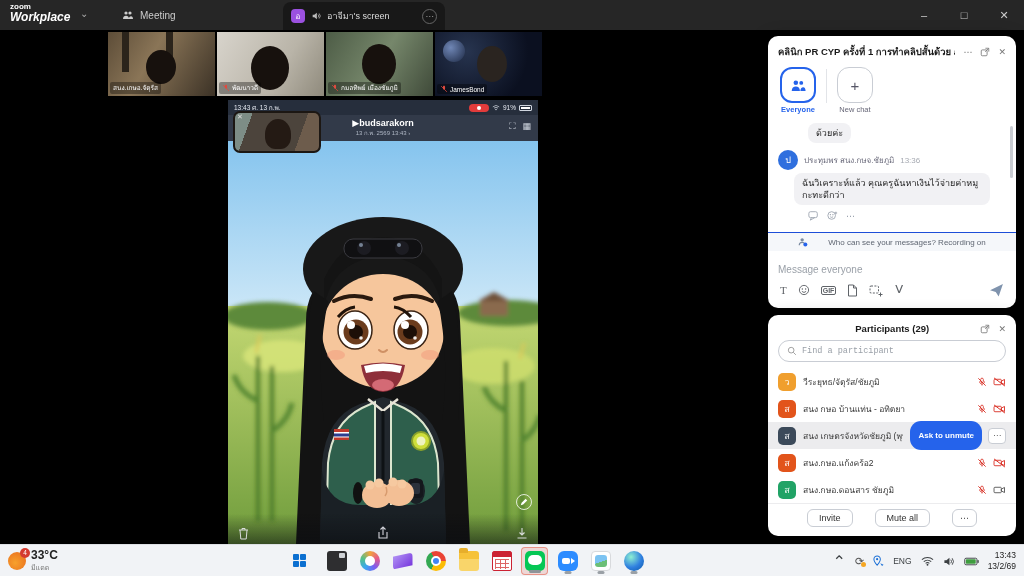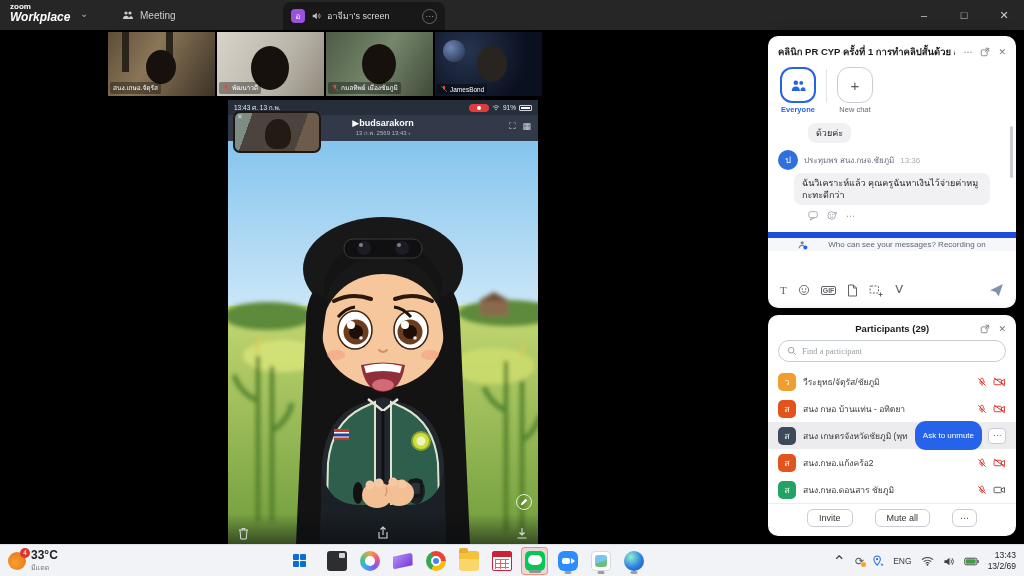--- a/index.html
+++ b/index.html
@@ -73,39 +73,39 @@
   .msgs { position:relative; padding:2px 10px 0 10px; height:112px; }
   .bubble { background:#f1f1f4; border-radius:8px; padding:4px 8px; font-size:9px; color:#222; display:inline-block; line-height:1.35; }
   .m-cont { margin-left:30px; }
   .sender-row { display:flex; align-items:center; gap:6px; margin:7px 0 3px 0; }
   .s-avatar { width:20px; height:20px; border-radius:50%; background:#2f6fde; color:#fff; font-size:9px; display:flex; align-items:center; justify-content:center; }
   .s-name { font-size:8px; color:#667; }
   .s-time { font-size:8px; color:#a6aab2; }
   .m-body { margin-left:16px; max-width:196px; }
   .react { display:flex; gap:8px; margin:5px 0 0 30px; color:#98a0ac; font-size:9px; align-items:center; }
   .scrollbar { position:absolute; right:3px; top:6px; width:3px; height:52px; border-radius:2px; background:#c9ccd2; }
-  .notice { height:19px; background:#f5f7fa; border-top:6px solid #1d4ed8; display:flex; align-items:center; justify-content:center; gap:20px; font-size:8px; color:#5f6672; }
+  .notice { height:19px; background:#f5f7fa; border-top:1px solid #1d4ed8; display:flex; align-items:center; justify-content:center; gap:20px; font-size:8px; color:#5f6672; }
   .inputzone { padding:8px 10px 0; }
   .inputzone input { width:100%; border:none; outline:none; font-size:10px; color:#333; font-family:inherit; }
   .inputzone input::placeholder { color:#9aa0a8; }
   .chat-tools { position:absolute; left:0; bottom:0; width:100%; display:flex; align-items:center; gap:11px; padding:0 12px 9px; color:#5f6368; }
   .gif { font-size:7px; font-weight:bold; border:1px solid #5f6368; border-radius:2px; padding:0 1px; }
   .fmt-t { font-size:11px; font-family:"Liberation Serif",serif; }
   .send { margin-left:auto; }
 
   .parts .ph-title { text-align:center; margin-left:34px; }
   .searchbox { margin:2px 10px 6px; height:22px; border:1px solid #c9cdd4; border-radius:11px; display:flex; align-items:center; gap:5px; padding:0 8px; }
-  .searchbox input { border:none; outline:none; font-size:8.5px; color:#333; width:170px; font-family:Liberation Serif, serif; }
+  .searchbox input { border:none; outline:none; font-size:8.5px; color:#333; width:170px; font-family:Liberation Mono, monospace; }
   .searchbox input::placeholder { color:#9aa0a8; }
   .prow { display:flex; align-items:center; height:27px; padding:0 10px; gap:7px; }
   .prow.hover { background:#ececee; }
   .p-av { width:18px; height:18px; border-radius:5px; color:#fff; font-size:9px; display:flex; align-items:center; justify-content:center; flex:none; }
   .p-name { flex:1; font-size:8.5px; color:#333; white-space:nowrap; overflow:hidden; }
   .p-ics { display:flex; gap:6px; align-items:center; }
-  .askbtn { background:#2563eb; color:#fff; font-size:8px; font-weight:normal; border-radius:11px; padding:10px 8px; white-space:nowrap; }
+  .askbtn { background:#2563eb; color:#fff; font-size:8px; font-weight:bold; border-radius:11px; padding:10px 8px; white-space:nowrap; }
   .mini-more { width:18px; height:16px; border:1px solid #c9cdd4; border-radius:4px; background:#fff; color:#555; font-size:8px; display:flex; align-items:center; justify-content:center; }
   .p-foot { border-top:1px solid #ececee; height:29px; display:flex; align-items:center; justify-content:center; gap:22px; }
   .p-foot .btn { border:1px solid #c9cdd4; border-radius:6px; background:#fff; font-size:9px; color:#333; padding:3px 11px; }
   .p-foot .btn.dots { padding:3px 7px; color:#555; }
 
   
   .taskbar { position:absolute; left:0; top:544px; width:1024px; height:32px; background:#f1f3f6; border-top:1px solid #dde0e4; }
   .weather { position:absolute; left:8px; top:3px; display:flex; gap:5px; align-items:center; }
   .sun { width:18px; height:18px; border-radius:50%; background:radial-gradient(circle at 40% 60%, #f7a12c, #e86a1d); position:relative; }
   .sun .badge { position:absolute; right:-4px; top:-4px; width:10px; height:10px; border-radius:50%; background:#d43b2f; color:#fff; font-size:6.5px; display:flex; align-items:center; justify-content:center; }
@@ -410,20 +410,23 @@
     <div class="scrollbar"></div>
   </div>
   <div class="notice">
     <svg width="10" height="10" viewBox="0 0 12 12">
         <circle cx="5" cy="3.4" r="2" fill="#7a8aa0"></circle>
         <path d="M1.5 10c0-2.3 1.6-3.6 3.5-3.6 1 0 1.9.4 2.5 1" fill="none" stroke="#7a8aa0" stroke-width="1.4"></path>
         <circle cx="8.8" cy="9" r="2.4" fill="#2563eb"></circle>
       </svg>
     <span>Who can see your messages? Recording on</span>
   </div>
+  <div class="inputzone">
+    <input type="text" placeholder="Message everyone" style="">
+  </div>
   <div class="chat-tools">
     <span class="fmt-t">T</span>
     <svg width="12" height="12" viewBox="0 0 13 13">
         <circle cx="6.5" cy="6.5" r="5" fill="none" stroke="#5f6368" stroke-width="1"></circle>
         <circle cx="4.7" cy="5.3" r=".8" fill="#5f6368"></circle>
         <circle cx="8.3" cy="5.3" r=".8" fill="#5f6368"></circle>
         <path d="M4.2 8a3.2 3.2 0 004.6 0" stroke="#5f6368" fill="none" stroke-width="1"></path>
       </svg>
     <span class="gif">GIF</span>
     <svg width="11" height="13" viewBox="0 0 11 13">

